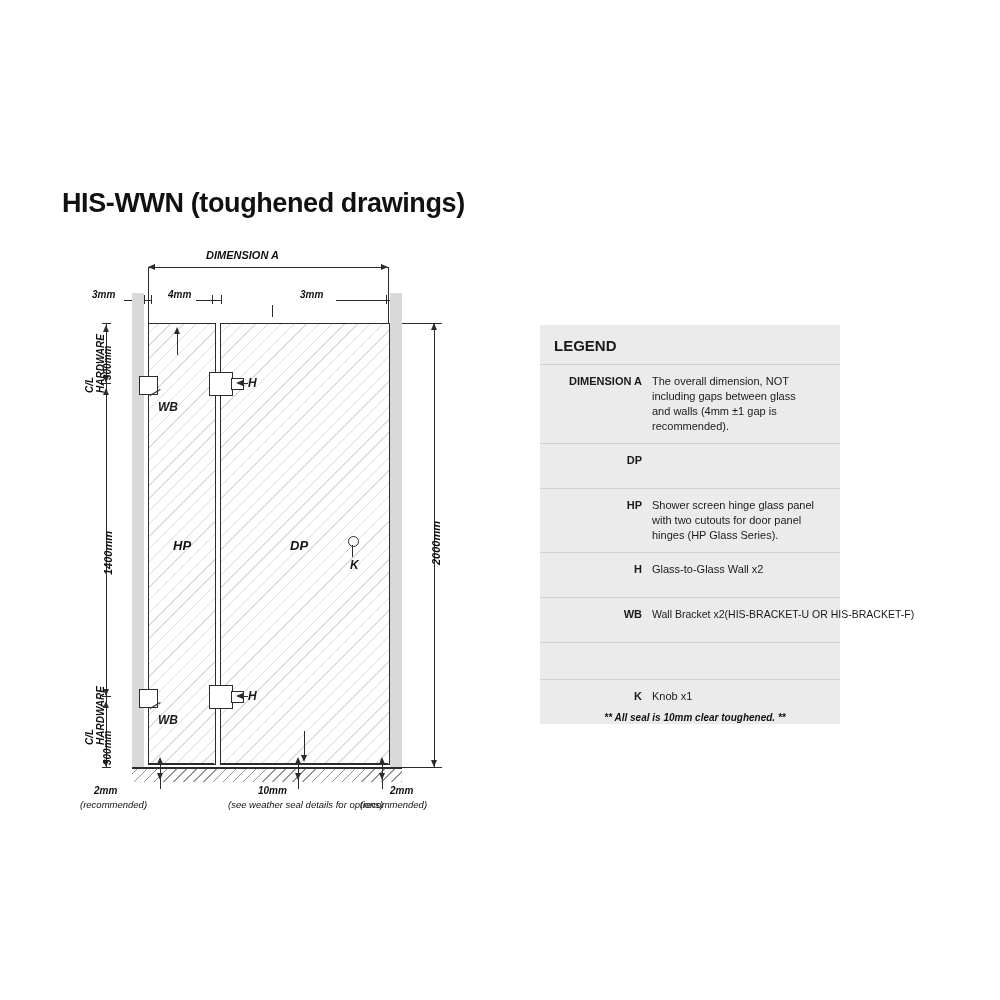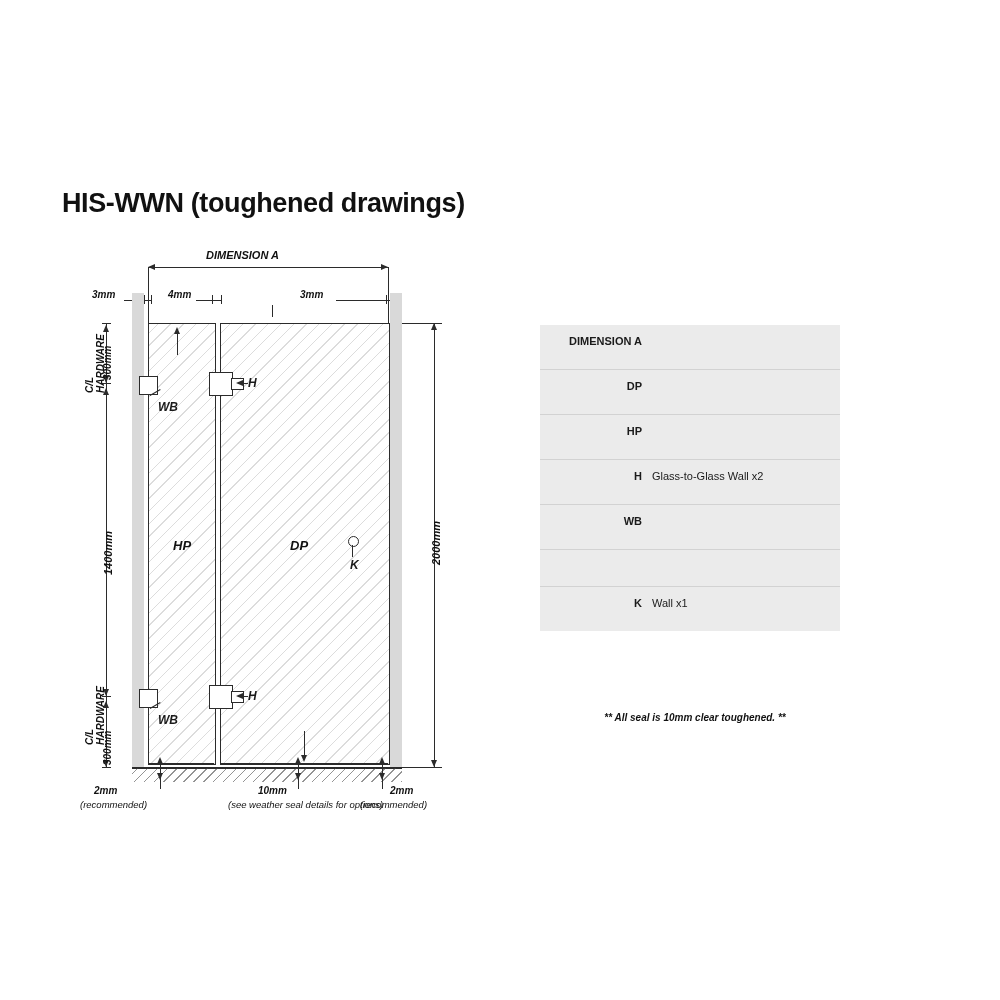--- a/index.html
+++ b/index.html
@@ -364,40 +364,49 @@
 details for options)</div>
 
   <div class="dim-line-v" style="left:322px; top:520px; height:24px;"></div>
   <div class="arrow-u" style="left:319px; top:512px;"></div>
   <div class="arrow-d" style="left:319px; top:528px;"></div>
   <div class="dim-text small" style="left:330px; top:540px;">2mm</div>
   <div class="note" style="left:300px; top:554px;">(recommended)</div>
 </div>
 
 <div id="legend">
+  <div class="legend-title">LEGEND</div>
 
   <div class="legend-row">
     <div class="lg-key">DIMENSION A</div>
+    <div class="lg-val">The overall dimension, NOT
+including gaps between glass
+and walls (4mm ±1 gap is
+recommended).</div>
   </div>
   <div class="legend-row">
     <div class="lg-key">DP</div>
   </div>
   <div class="legend-row">
     <div class="lg-key">HP</div>
+    <div class="lg-val">Shower screen hinge glass panel
+with two cutouts for door panel
+hinges (HP Glass Series).</div>
   </div>
   <div class="legend-row">
     <div class="lg-key">H</div>
     <div class="lg-val">Glass-to-Glass Wall x2</div>
   </div>
   <div class="legend-row">
     <div class="lg-key">WB</div>
+    <div class="lg-val nowrap">Wall Bracket x2(HIS-BRACKET-U OR HIS-BRACKET-F)</div>
   </div>
   <div class="legend-row" style="min-height:18px;">
     <div class="lg-key"></div>
     <div class="lg-val"></div>
   </div>
   <div class="legend-row">
     <div class="lg-key">K</div>
-    <div class="lg-val">Wall x1</div>
+    <div class="lg-val">Knob x1</div>
   </div>
 </div>
 
 <div class="legend-footnote">** All seal is 10mm clear toughened. **</div>
 
 </body></html>

